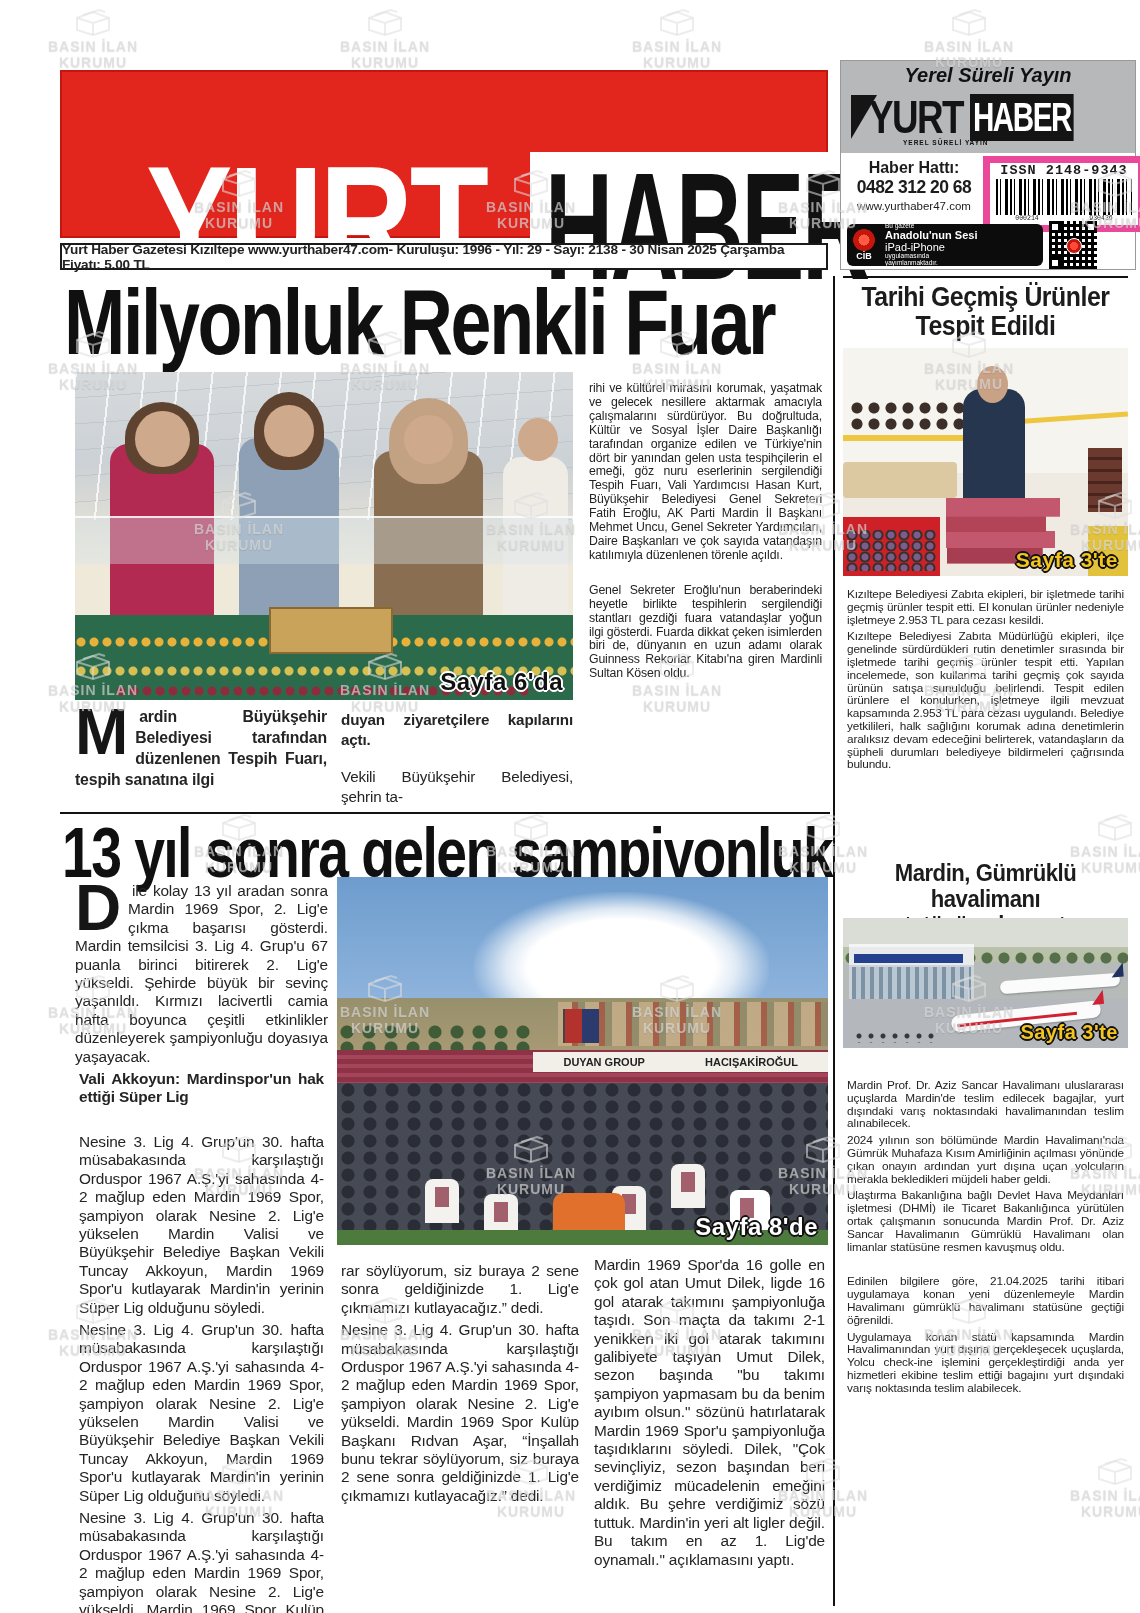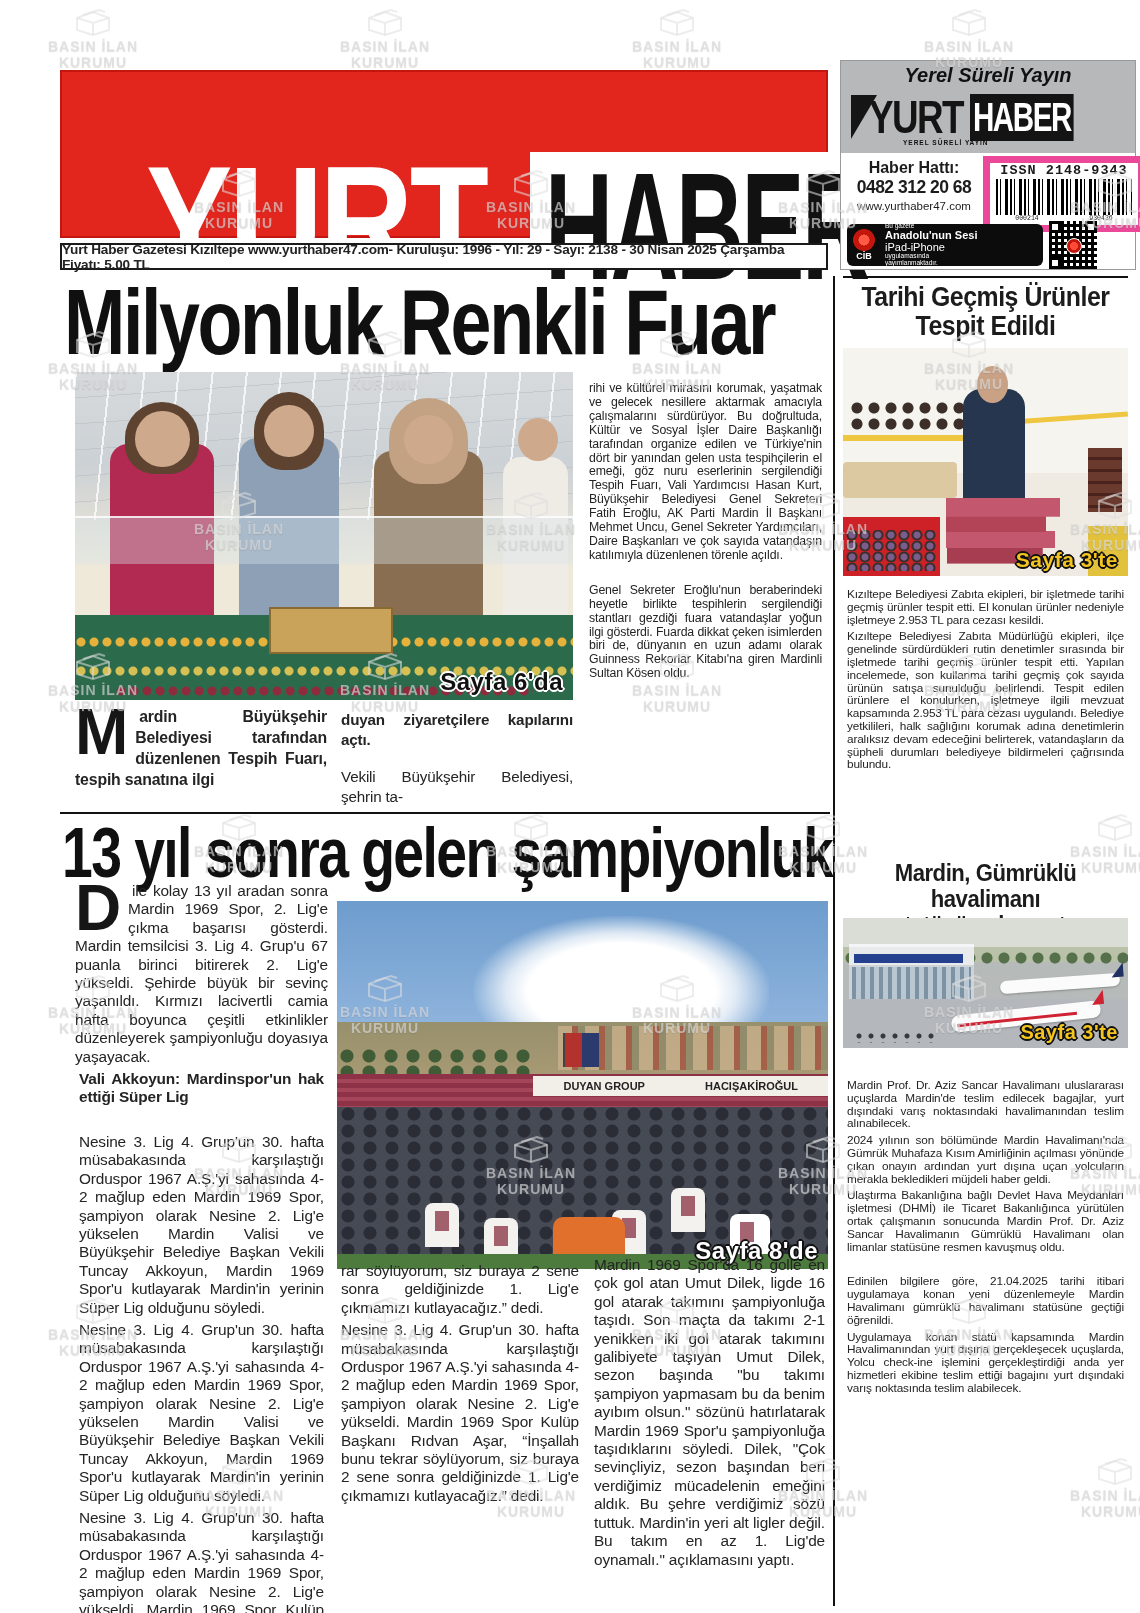--- a/index.html
+++ b/index.html
@@ -83,21 +83,21 @@
   .ph2 .crate{position:absolute;left:0;bottom:0;width:34%;height:26%;background:#cd2127;}
   .ph2 .candy{position:absolute;left:1%;bottom:2%;width:32%;height:18%;background:repeating-radial-gradient(circle at 6px 5px,#7a5d8a 0 3px,#3a2e2c 4px 5px,transparent 6px 100%);background-size:13px 11px;}
   .ph2 .boxstack{position:absolute;left:36%;bottom:0;width:40%;height:34%;background:
       linear-gradient(#c2576d 0 0) 0 0/100% 24% no-repeat,
       linear-gradient(#b34458 0 0) 6% 28%/88% 22% no-repeat,
       linear-gradient(#c2576d 0 0) 2% 54%/96% 22% no-repeat,
       linear-gradient(#a63d50 0 0) 8% 80%/84% 20% no-repeat;}
   .ph2 .ybox{position:absolute;right:0;bottom:0;width:14%;height:22%;background:#e2c23c;}
   .ph2 .dstack{position:absolute;right:2%;top:44%;width:12%;height:28%;background:repeating-linear-gradient(#6b3a2e 0 9px,#4a241c 9px 12px);}
   
-  .ph3{left:337px;top:877px;width:491px;height:368px;background:linear-gradient(#6d9ccd 0%,#8fb4dd 34%,#c9dcec 46%);margin-top:24px;}
+  .ph3{left:337px;top:877px;width:491px;height:368px;background:linear-gradient(#6d9ccd 0%,#8fb4dd 34%,#c9dcec 46%);}
   .ph3 .cloud{position:absolute;left:28%;top:4%;width:60%;height:34%;background:radial-gradient(ellipse at 50% 60%,#fff 0 45%,rgba(255,255,255,.75) 55%,transparent 72%);}
   .ph3 .hill{position:absolute;left:0;top:33%;width:100%;height:15%;background:linear-gradient(#97906c,#a89a74);}
   .ph3 .houses{position:absolute;left:45%;top:34%;width:55%;height:12%;background:repeating-linear-gradient(90deg,#c8b08b 0 14px,#a5533e 14px 20px,#8f8a6a 20px 27px);opacity:.8;}
   .ph3 .trees{position:absolute;left:0;top:40%;width:40%;height:8%;background:repeating-radial-gradient(circle at 10px 8px,#3f5c36 0 6px,transparent 7px 100%);background-size:22px 16px;}
   .ph3 .stand{position:absolute;left:0;top:47%;width:100%;height:12%;background:repeating-linear-gradient(#8e3347 0 5px,#a4455a 5px 9px);}
   .ph3 .banner{position:absolute;left:40%;top:47.5%;width:60%;height:5.5%;background:#f2efe8;display:flex;align-items:center;justify-content:space-around;font-size:11px;font-weight:bold;color:#222;white-space:nowrap;overflow:hidden;}
   .ph3 .flag{position:absolute;left:46%;top:36%;width:7%;height:9%;background:linear-gradient(90deg,#b4322e 0 50%,#2c3b6e 50% 100%);border-left:2px solid #444;}
   .ph3 .crowd{position:absolute;left:0;top:56%;width:100%;height:44%;background:#454a55;}
   .ph3 .heads{position:absolute;inset:0;background:repeating-radial-gradient(circle at 11px 7px,#272a32 0 6px,transparent 7px 100%);background-size:22px 17px;opacity:.9;}
   .ph3 .jersey{position:absolute;width:34px;height:44px;border-radius:8px 8px 0 0;background:#f4f2ee;}

